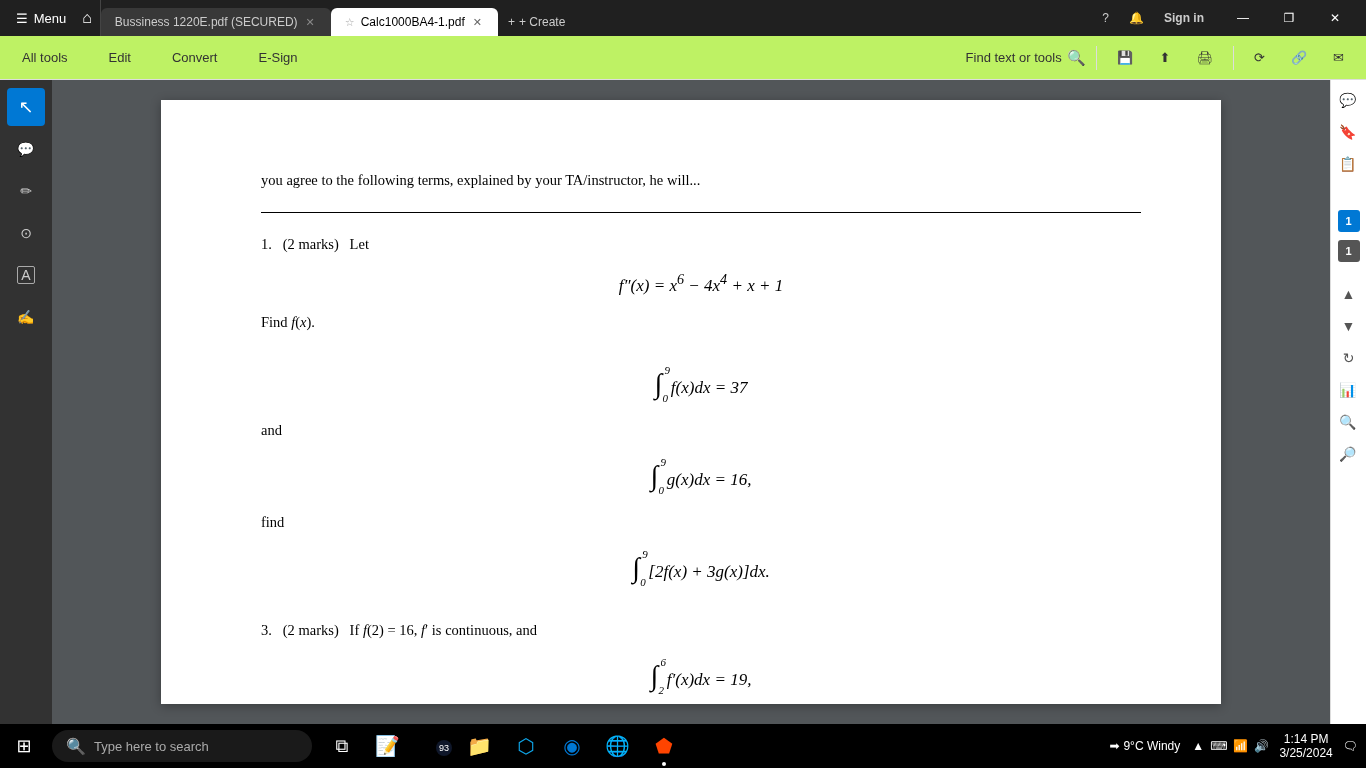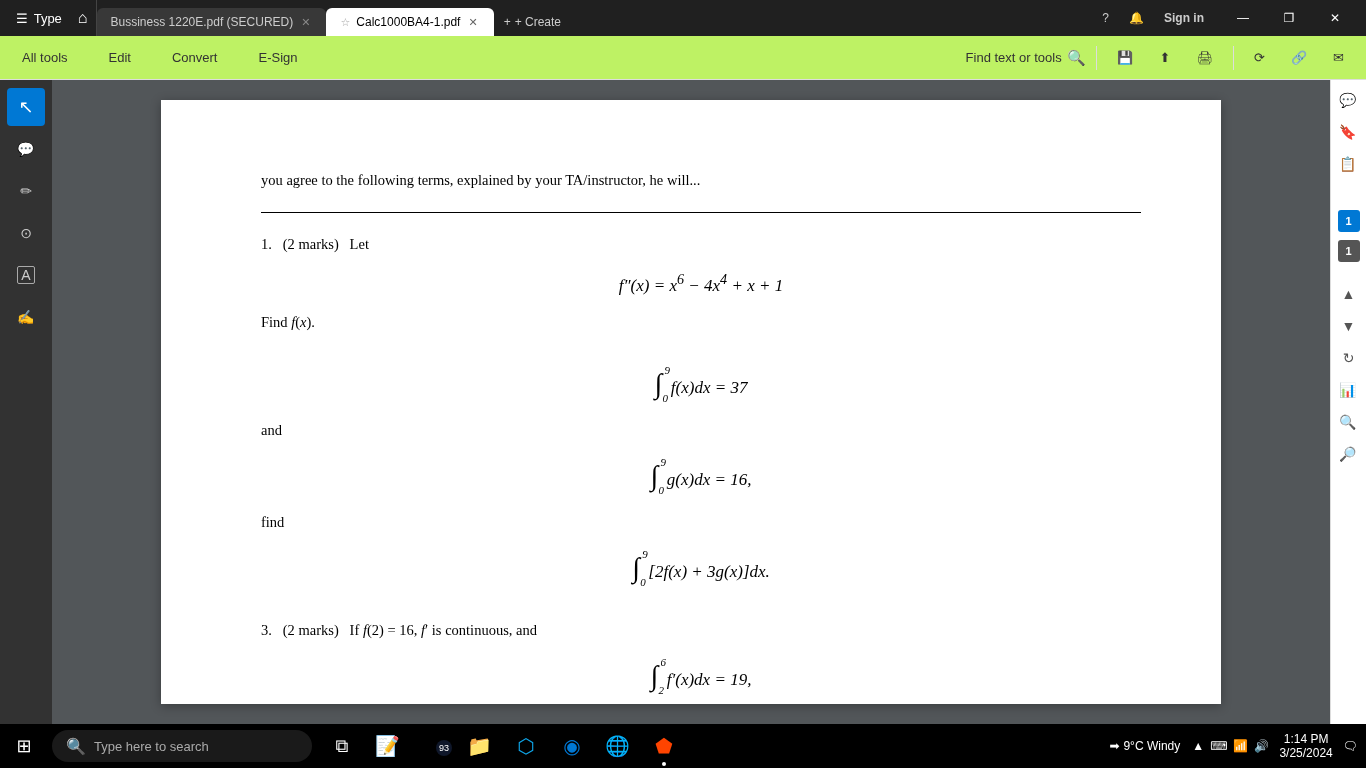--- a/index.html
+++ b/index.html
@@ -370,21 +370,21 @@
       top: 16px;
       right: 4px;
     }
   </style>
 </head>
 <body>
 
 <div class="title-bar">
   <div class="title-bar-menu">
     <span>☰</span>
-    <span>Type</span>
+    <span>Menu</span>
   </div>
   <div class="title-bar-home">
     <span>⌂</span>
   </div>
   <div class="tabs-container">
     <div class="tab inactive">
       <span style="font-size:12px;">Bussiness 1220E.pdf (SECURED)</span>
       <span class="tab-close">✕</span>
     </div>
     <div class="tab active">

